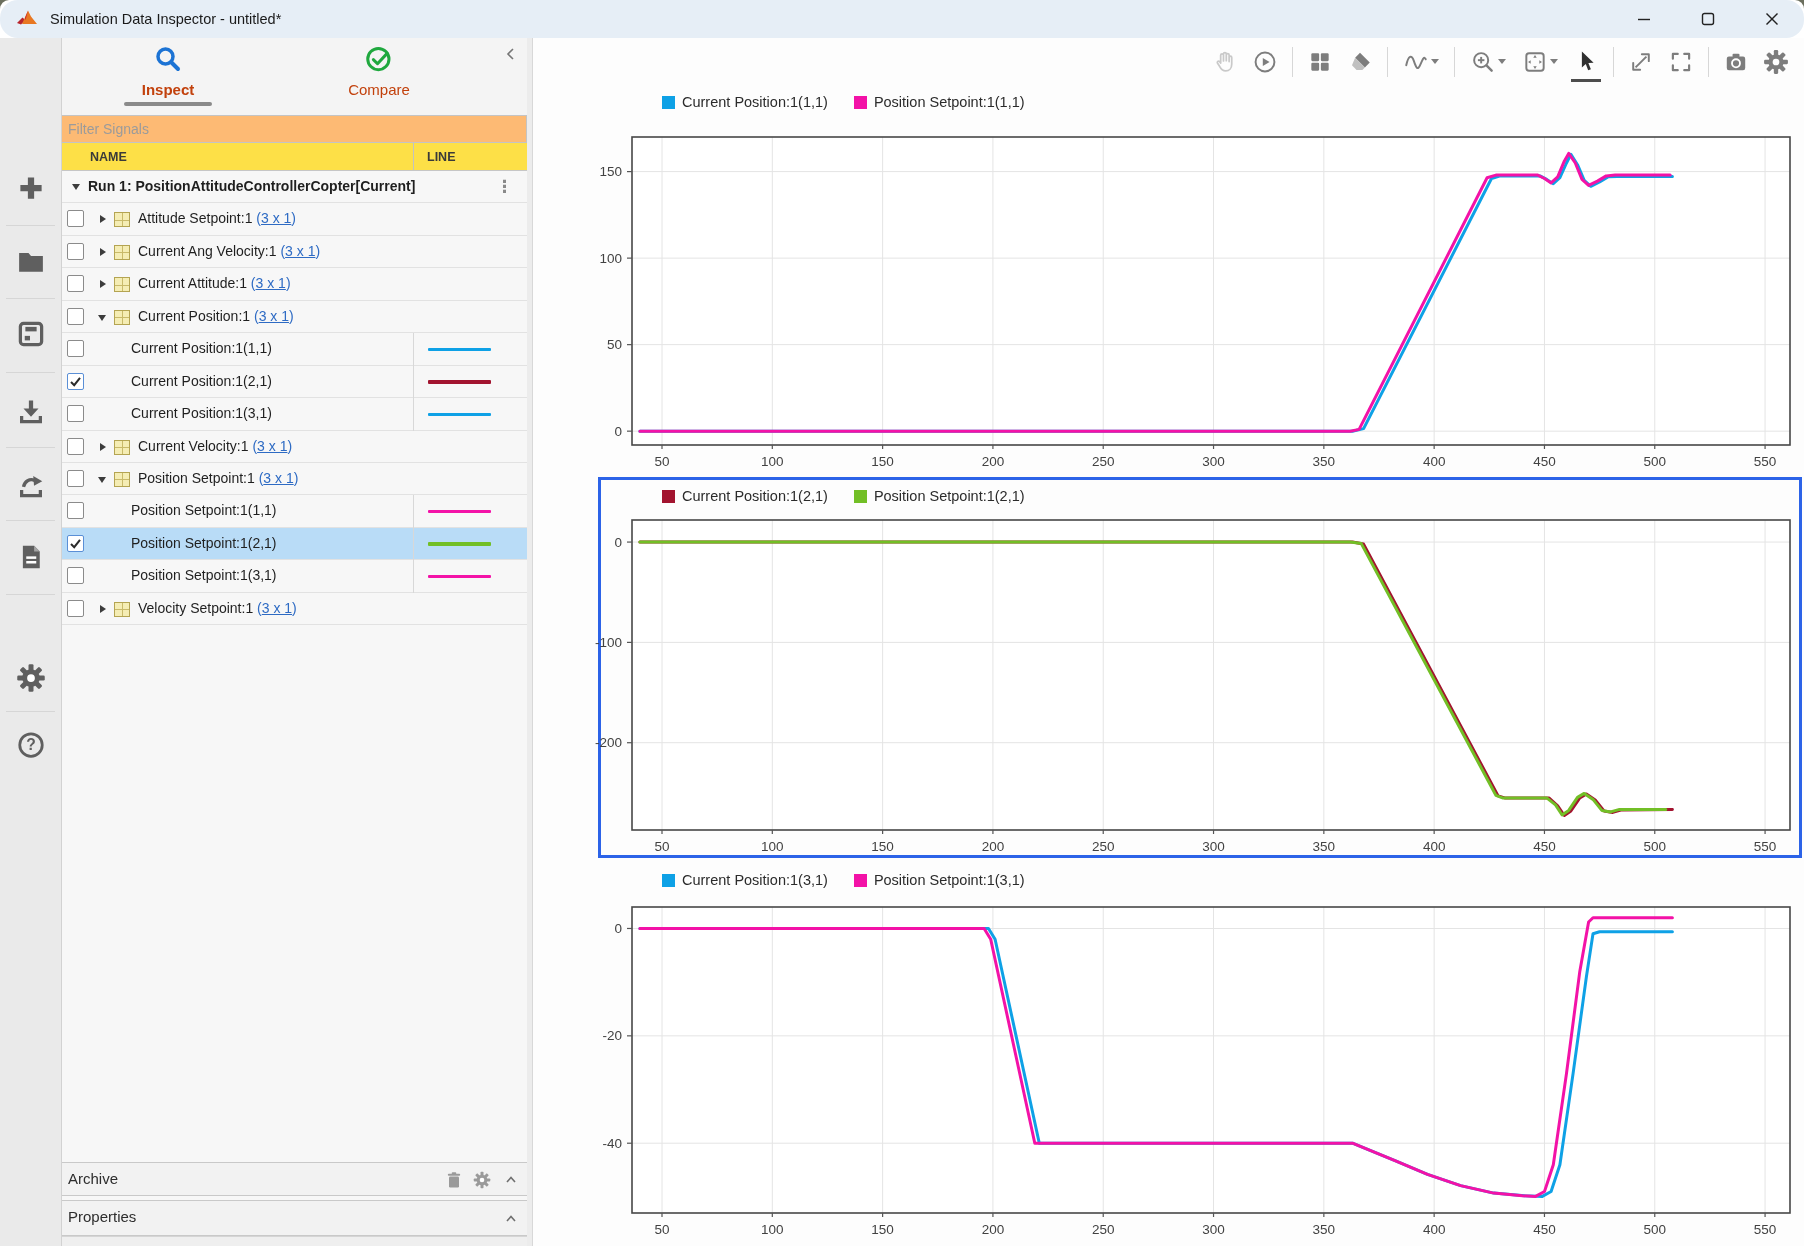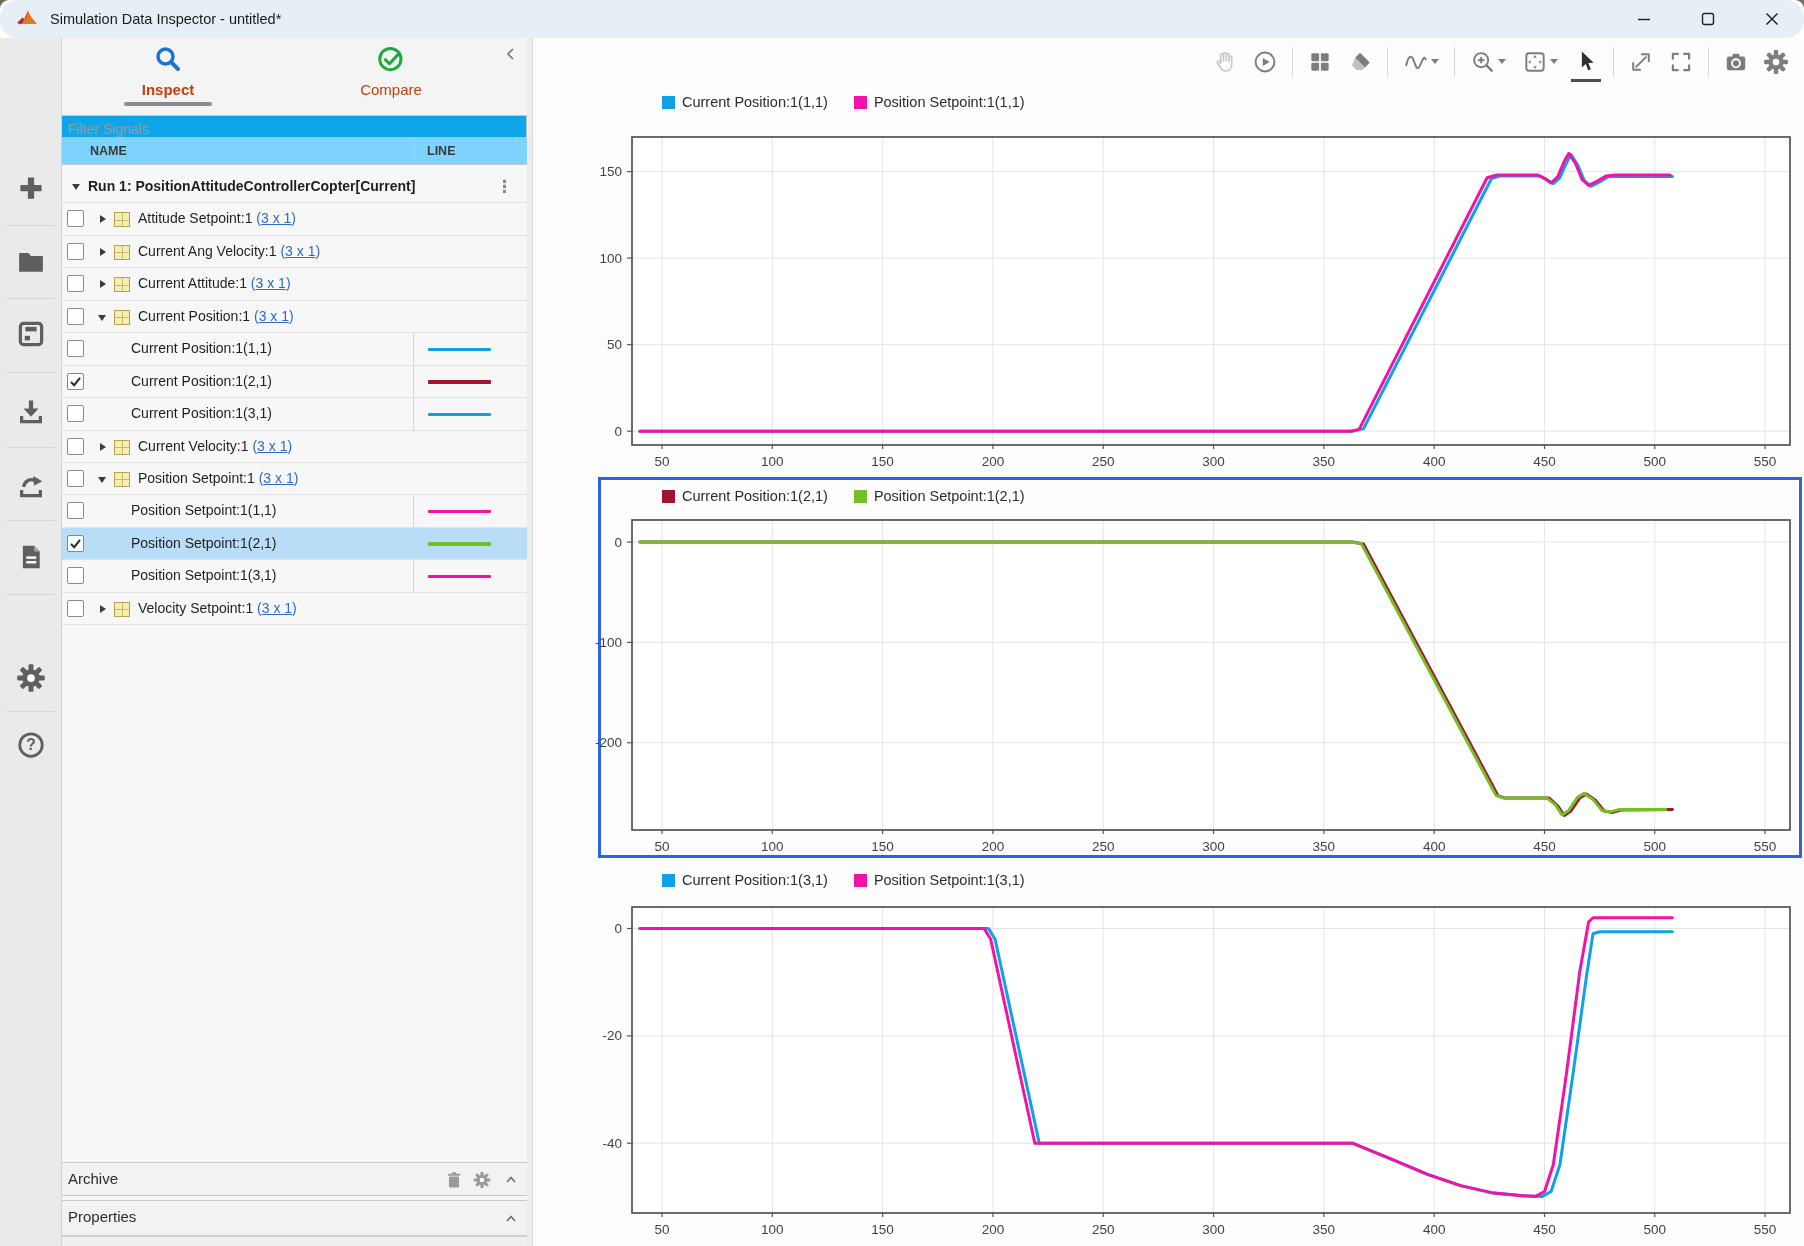--- a/index.html
+++ b/index.html
@@ -16,24 +16,24 @@
   .ltool-btn { position:absolute; left:50%; transform:translate(-50%,-50%); width:40px; height:40px; display:flex; align-items:center; justify-content:center; }
   .ltool-sep { position:absolute; left:6px; right:6px; height:1px; background:#d6d6d6; }
   
   .sidepanel { position:absolute; left:62px; top:38px; width:465px; bottom:0; background:#f7f7f7; }
   .tabsrow { position:absolute; left:0; top:0; width:100%; height:77px; background:#f4f4f4; }
   .tab { position:absolute; top:6px; width:150px; text-align:center; }
   .tab .tab-label { display:block; margin-top:3px; font-size:15px; color:#c2410c; }
   .tab.active .tab-label { font-weight:bold; }
   .tab.active .underline { margin:4px auto 0; width:88px; height:4px; background:#8a8a8a; border-radius:2px; }
   .collapse-ch { position:absolute; right:8px; top:8px; width:16px; height:16px; }
-  .filterbox { position:absolute; left:0; top:77px; width:100%; height:28px; background:#0ea5e9; border:1px solid #c4c4c4; border-left:none; }
+  .filterbox { position:absolute; left:0; top:77px; width:100%; height:28px; background:#fdba74; border:1px solid #c4c4c4; border-left:none; }
   .filterbox input { width:100%; height:100%; border:none; outline:none; padding-left:6px; font-size:14px; color:#333; background:transparent; font-family:inherit; }
   .filterbox input::placeholder { color:#9b9b9b; }
-  .gridhead { position:absolute; left:0; top:99px; width:100%; height:28px; background:#7dd3fc; border-bottom:1px solid #c6c6c6; font-size:12.5px; font-weight:bold; color:#3a3a3a; }
+  .gridhead { position:absolute; left:0; top:105px; width:100%; height:28px; background:#fde047; border-bottom:1px solid #c6c6c6; font-size:12.5px; font-weight:bold; color:#3a3a3a; }
   .gridhead .h-name { position:absolute; left:28px; top:7px; }
   .gridhead .h-line { position:absolute; left:365px; top:7px; }
   .gridhead .h-sep { position:absolute; left:351px; top:0; bottom:0; width:1px; background:#c2c2c2; }
   .treerows { position:absolute; left:0; top:133px; width:100%; }
   .tree-row { position:relative; width:100%; height:32.45px; border-bottom:1px solid #e2e2e2; background:#f7f7f7; font-size:14px; color:#1f1f1f; }
   .tree-row.selected { background:#b9dcf7; }
   .cbx { position:absolute; left:5px; top:7px; width:17px; height:17px; background:#fff; border:1px solid #8b8b8b; border-radius:2px; }
   .cbx.checked { border-color:#5a8fd6; }
   .tri-right { position:absolute; width:0; height:0; border-left:6px solid #3c3c3c; border-top:4.5px solid transparent; border-bottom:4.5px solid transparent; }
   .tri-down { position:absolute; width:0; height:0; border-top:6px solid #3c3c3c; border-left:4.5px solid transparent; border-right:4.5px solid transparent; }
@@ -172,21 +172,21 @@
   <div class="sidepanel">
     <div class="tabsrow">
       <div class="tab active" style="left:31px;">
         <svg width="30" height="30" viewBox="0 0 24 24">
           <circle cx="10" cy="10" r="6" fill="none" stroke="#1c73d4" stroke-width="2.8"></circle>
           <line x1="14.6" y1="14.6" x2="20" y2="20" stroke="#1c73d4" stroke-width="3.2" stroke-linecap="round"></line>
         </svg>
         <span class="tab-label">Inspect</span>
         <div class="underline"></div>
       </div>
-      <div class="tab" style="left:254px;">
+      <div class="tab" style="left:242px;">
         <svg width="30" height="30" viewBox="0 0 24 24">
           <circle cx="11.5" cy="12" r="8.5" fill="none" stroke="#1fa83e" stroke-width="2.4"></circle>
           <polyline points="7.5,12.5 10.8,15.8 18.5,7.5" fill="none" stroke="#1fa83e" stroke-width="2.4" stroke-linecap="round" stroke-linejoin="round"></polyline>
         </svg>
         <span class="tab-label">Compare</span>
       </div>
       <svg class="collapse-ch" viewBox="0 0 16 16">
         <polyline points="10,3 5,8 10,13" fill="none" stroke="#767676" stroke-width="1.6"></polyline>
       </svg>
     </div>

